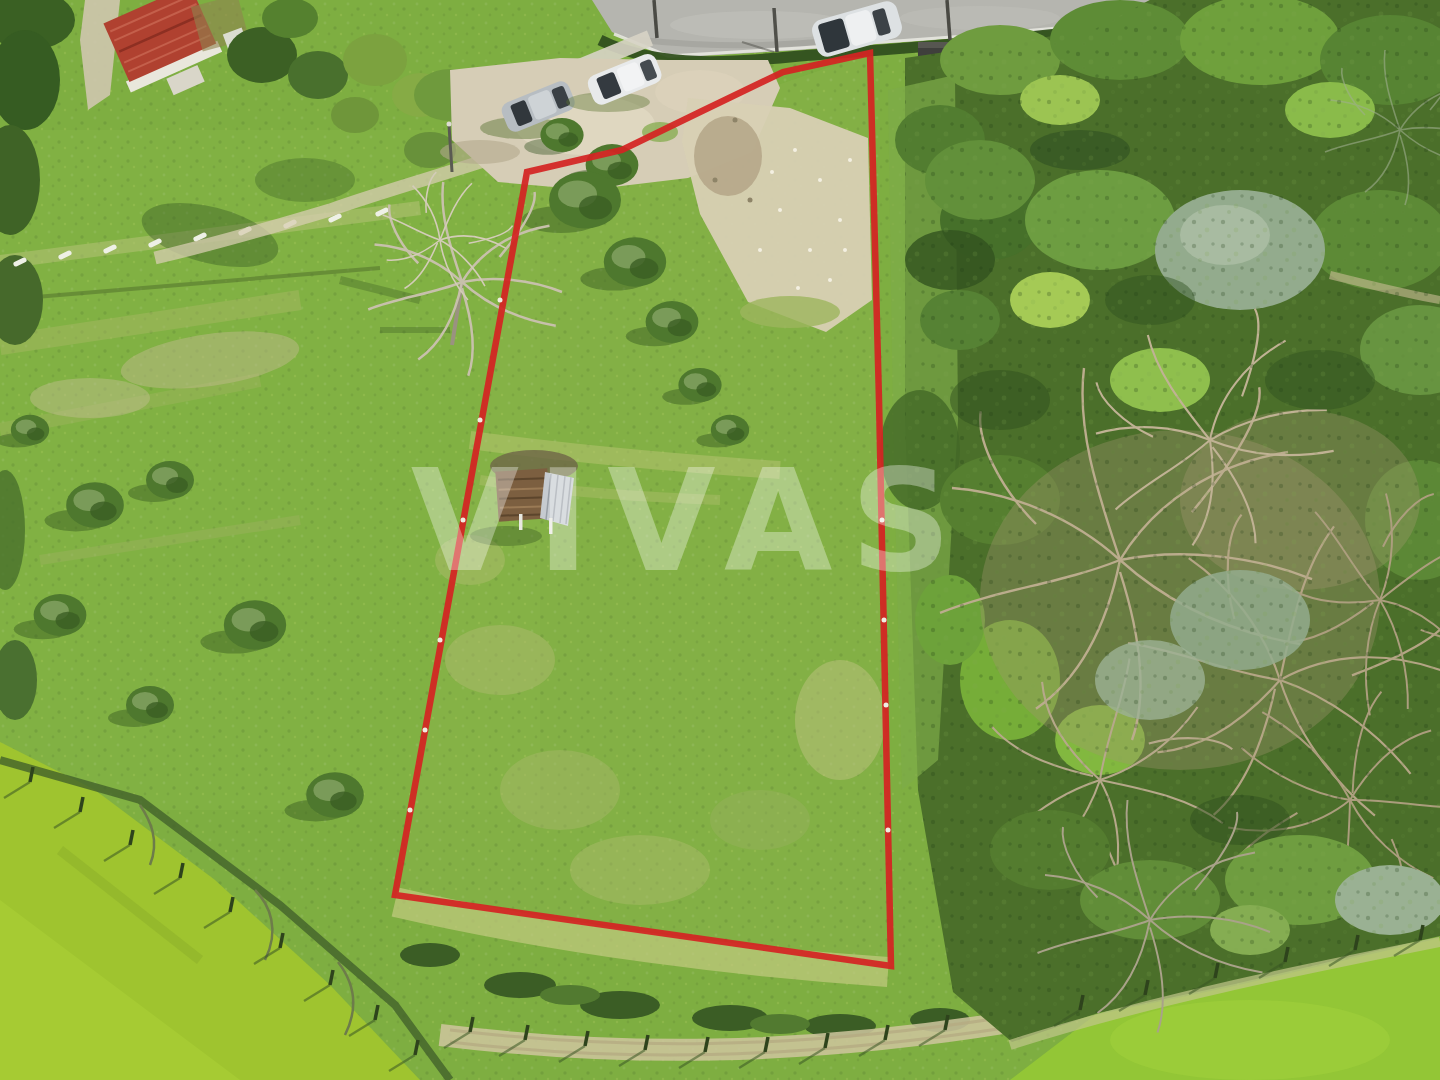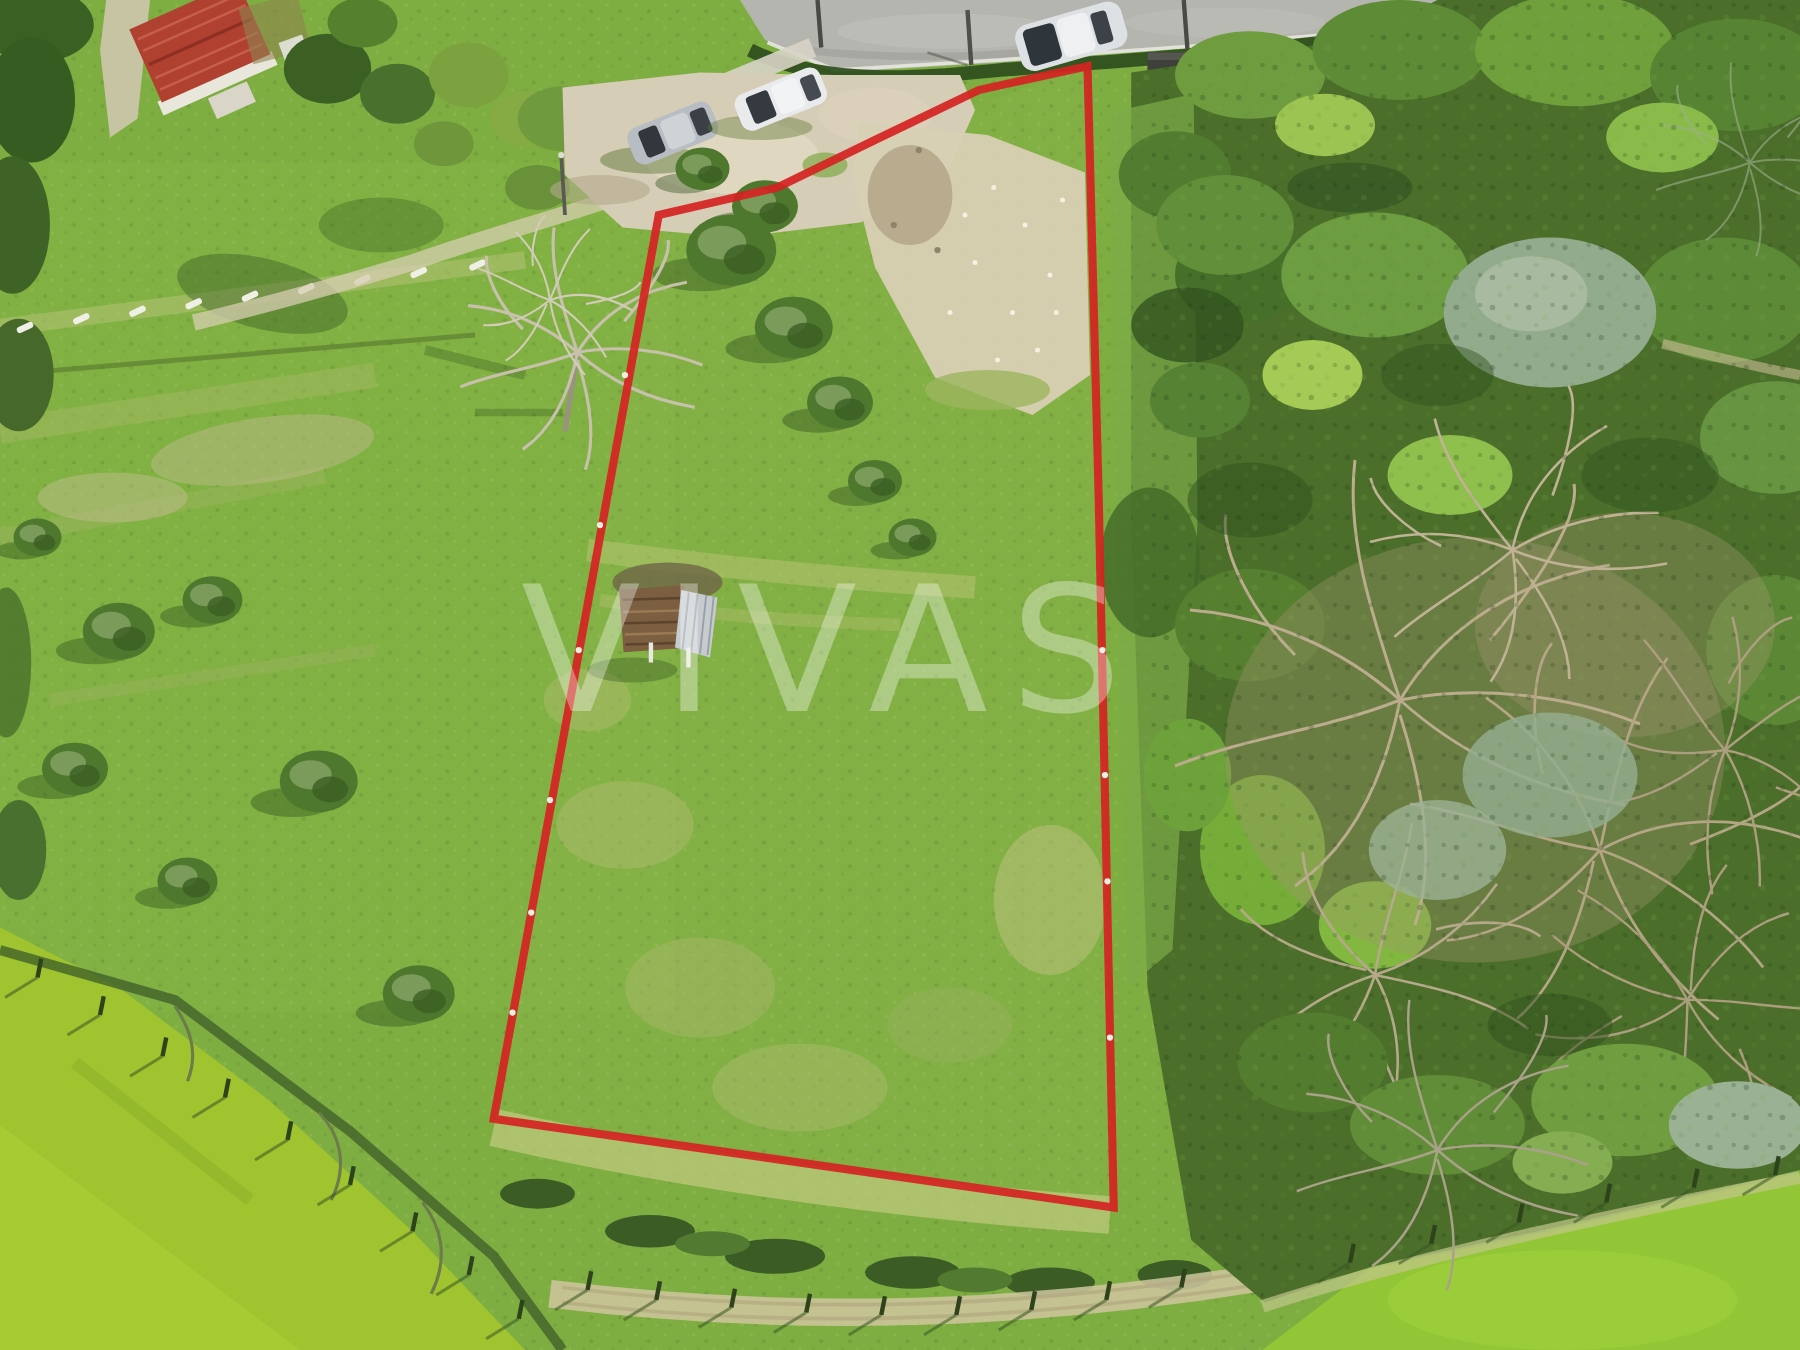--- a/index.html
+++ b/index.html
@@ -1,21 +1,21 @@
 <!DOCTYPE html>
 <html><head>
 <meta charset="utf-8">
 <style>
   html,body{margin:0;padding:0;background:#222;}
   #photo{position:relative;width:1440px;height:1080px;overflow:hidden;
          font-family:"DejaVu Sans","Liberation Sans",sans-serif;}
   #photo svg{position:absolute;left:0;top:0;}
   .wm{position:absolute;left:0;top:0;width:100%;height:100%;pointer-events:none;}
-  .wm-brand{position:absolute;left:666px;top:452px;transform:translateX(-50%);
-            font-size:140px;font-weight:normal;line-height:1;letter-spacing:18px;
+  .wm-brand{position:absolute;left:690px;top:452px;transform:translateX(-50%);
+            font-size:140px;font-weight:bold;line-height:1;letter-spacing:18px;
             color:rgba(255,255,255,0.34);white-space:nowrap;}
   .wm-sub{position:absolute;left:678px;top:566px;transform:translateX(-50%);
           font-size:25px;font-weight:normal;line-height:1;letter-spacing:11px;
           color:rgba(255,255,255,0.42);white-space:nowrap;}
 </style>
 </head>
 <body>
 
 <div id="photo">
 <svg width="1440" height="1080" viewBox="0 0 1440 1080" xmlns="http://www.w3.org/2000/svg">

